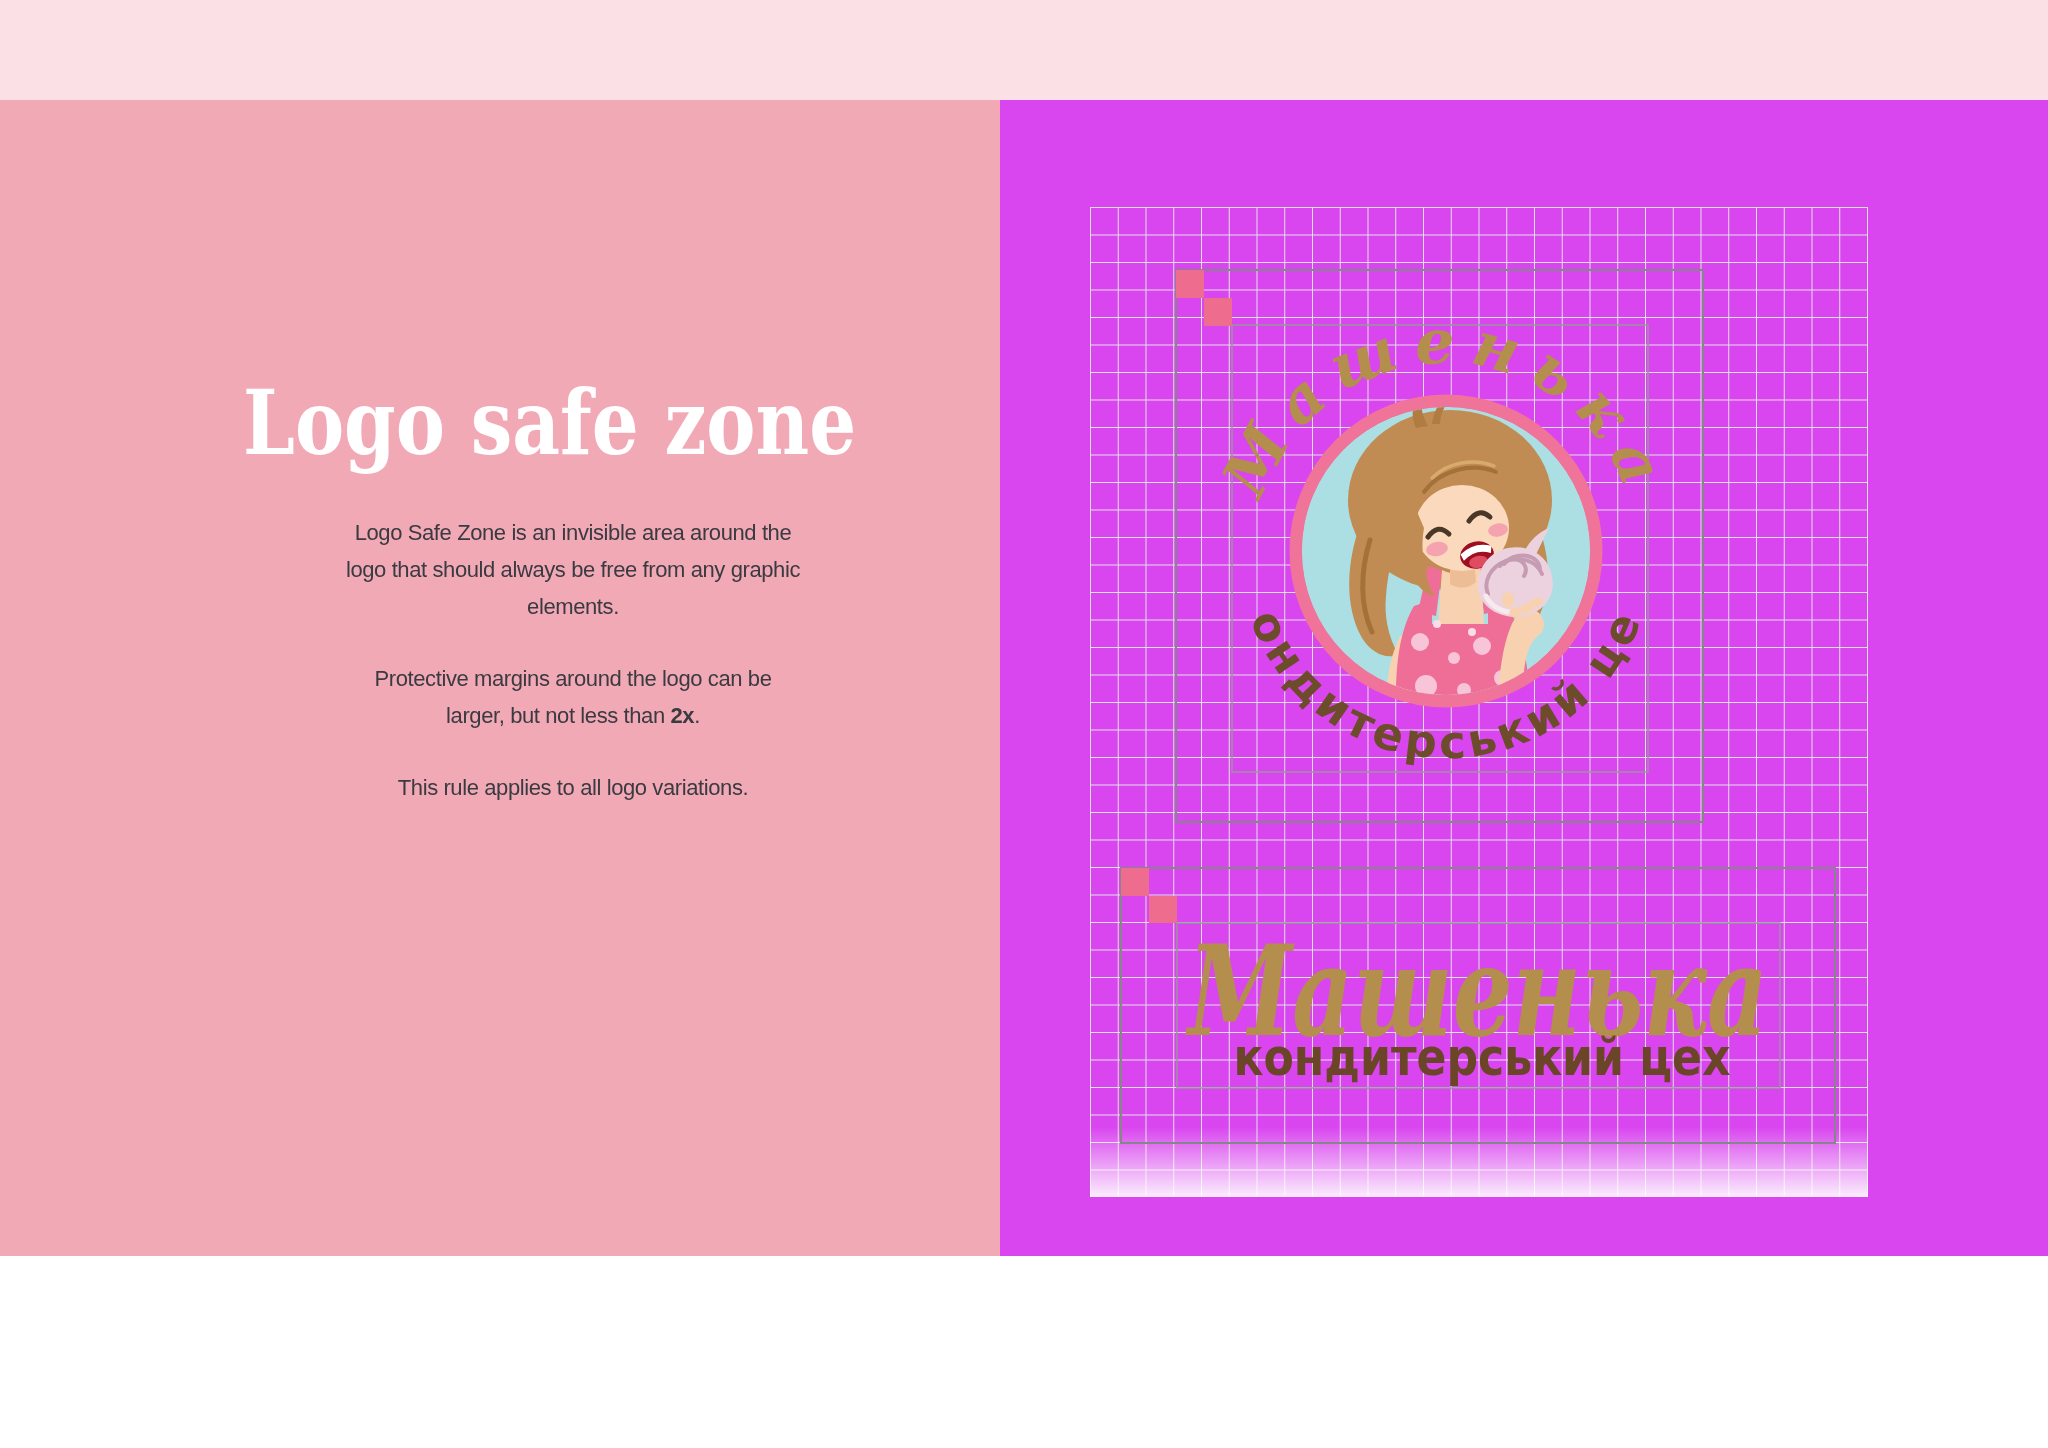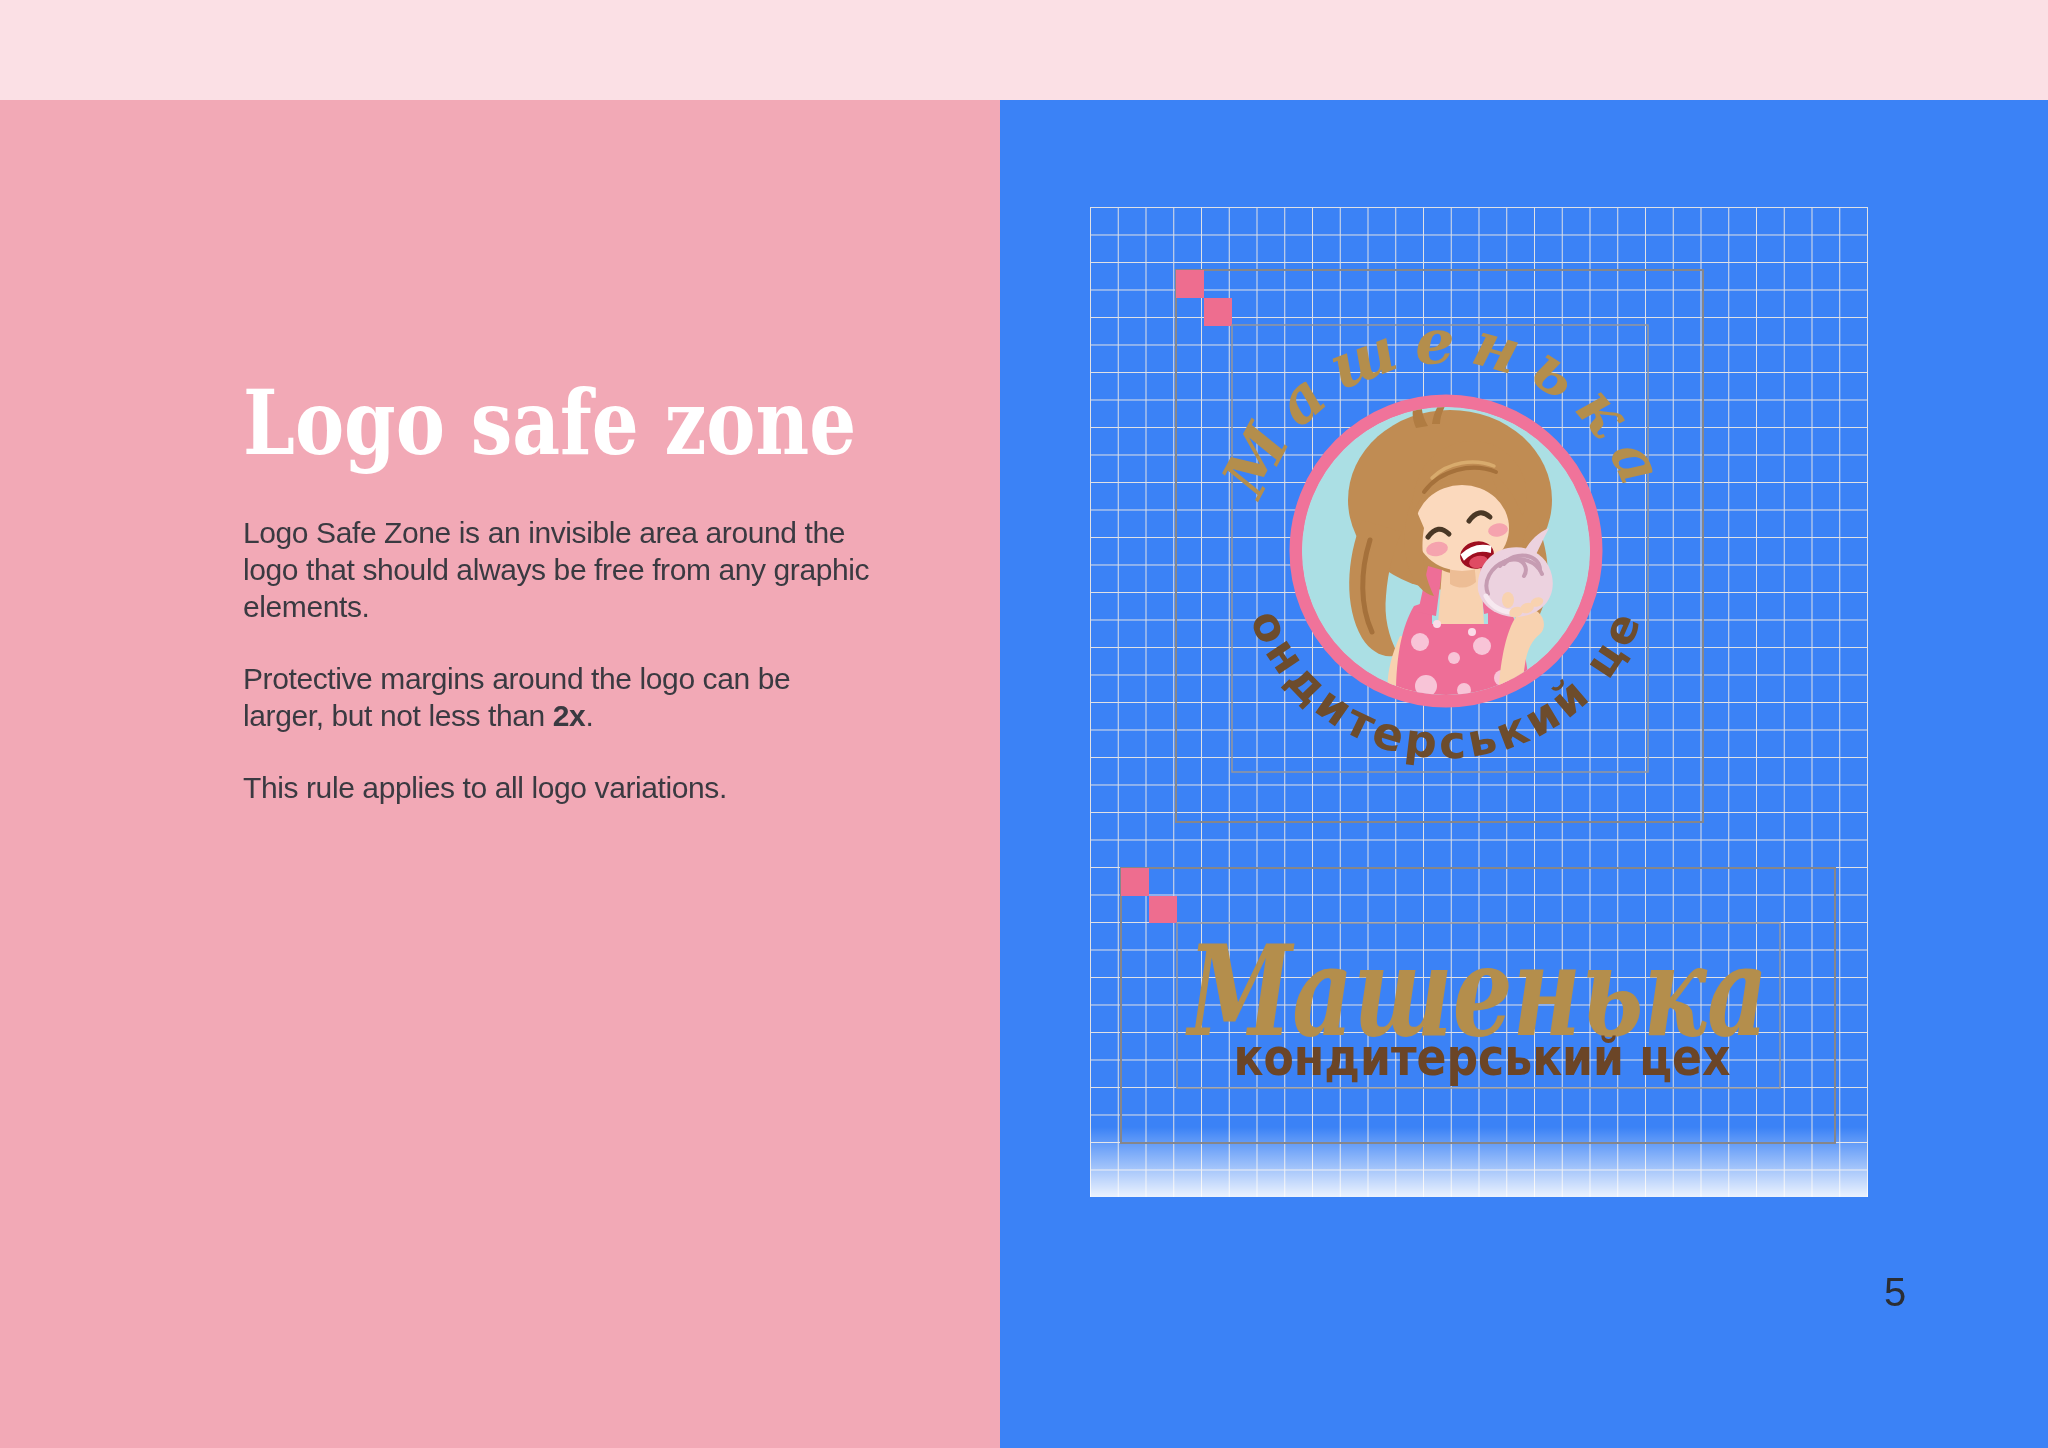--- a/index.html
+++ b/index.html
@@ -1,30 +1,30 @@
 <!DOCTYPE html>
 <html><head>
 <meta charset="utf-8">
 <style>
   html,body{margin:0;padding:0;background:#fff;}
   .page{
-    position:relative;width:2048px;height:1448px;overflow:hidden;
-    background:#3b82f6;font-family:"Liberation Sans",sans-serif;
+    position:relative;width:2048px;height:1256px;overflow:hidden;
+    background:#d946ef;font-family:"Liberation Sans",sans-serif;
   }
   
   .top-strip{position:absolute;left:0;top:0;width:2048px;height:100px;background:#fbe0e5;}
   .left-panel{position:absolute;left:0;top:100px;width:1000px;height:1348px;background:#f2a9b6;}
   .panel-title{
     position:absolute;left:243px;top:272px;
     font-family:"DejaVu Serif",serif;font-weight:700;font-size:90px;line-height:100px;
     color:#ffffff;white-space:nowrap;transform:scaleX(.82);transform-origin:left top;
   }
   .panel-copy{
     position:absolute;left:243px;top:414px;width:660px;
-    font-size:30px;line-height:37px;letter-spacing:-.4px;color:#3a3a41;
+    font-size:22px;line-height:37px;letter-spacing:-.4px;color:#3a3a41;text-align:center;
   }
   .panel-copy p{margin:0 0 35px 0;white-space:pre-line;}
   .panel-copy b{font-weight:700;margin-top:8px;}
   
   .grid-area{
     position:absolute;left:1090px;top:207px;width:778px;height:990px;
     background-image:
       linear-gradient(to right,#e1e1e5 1px,transparent 1px),
       linear-gradient(to bottom,#e1e1e5 1px,transparent 1px);
     background-size:27.75px 27.5px;

